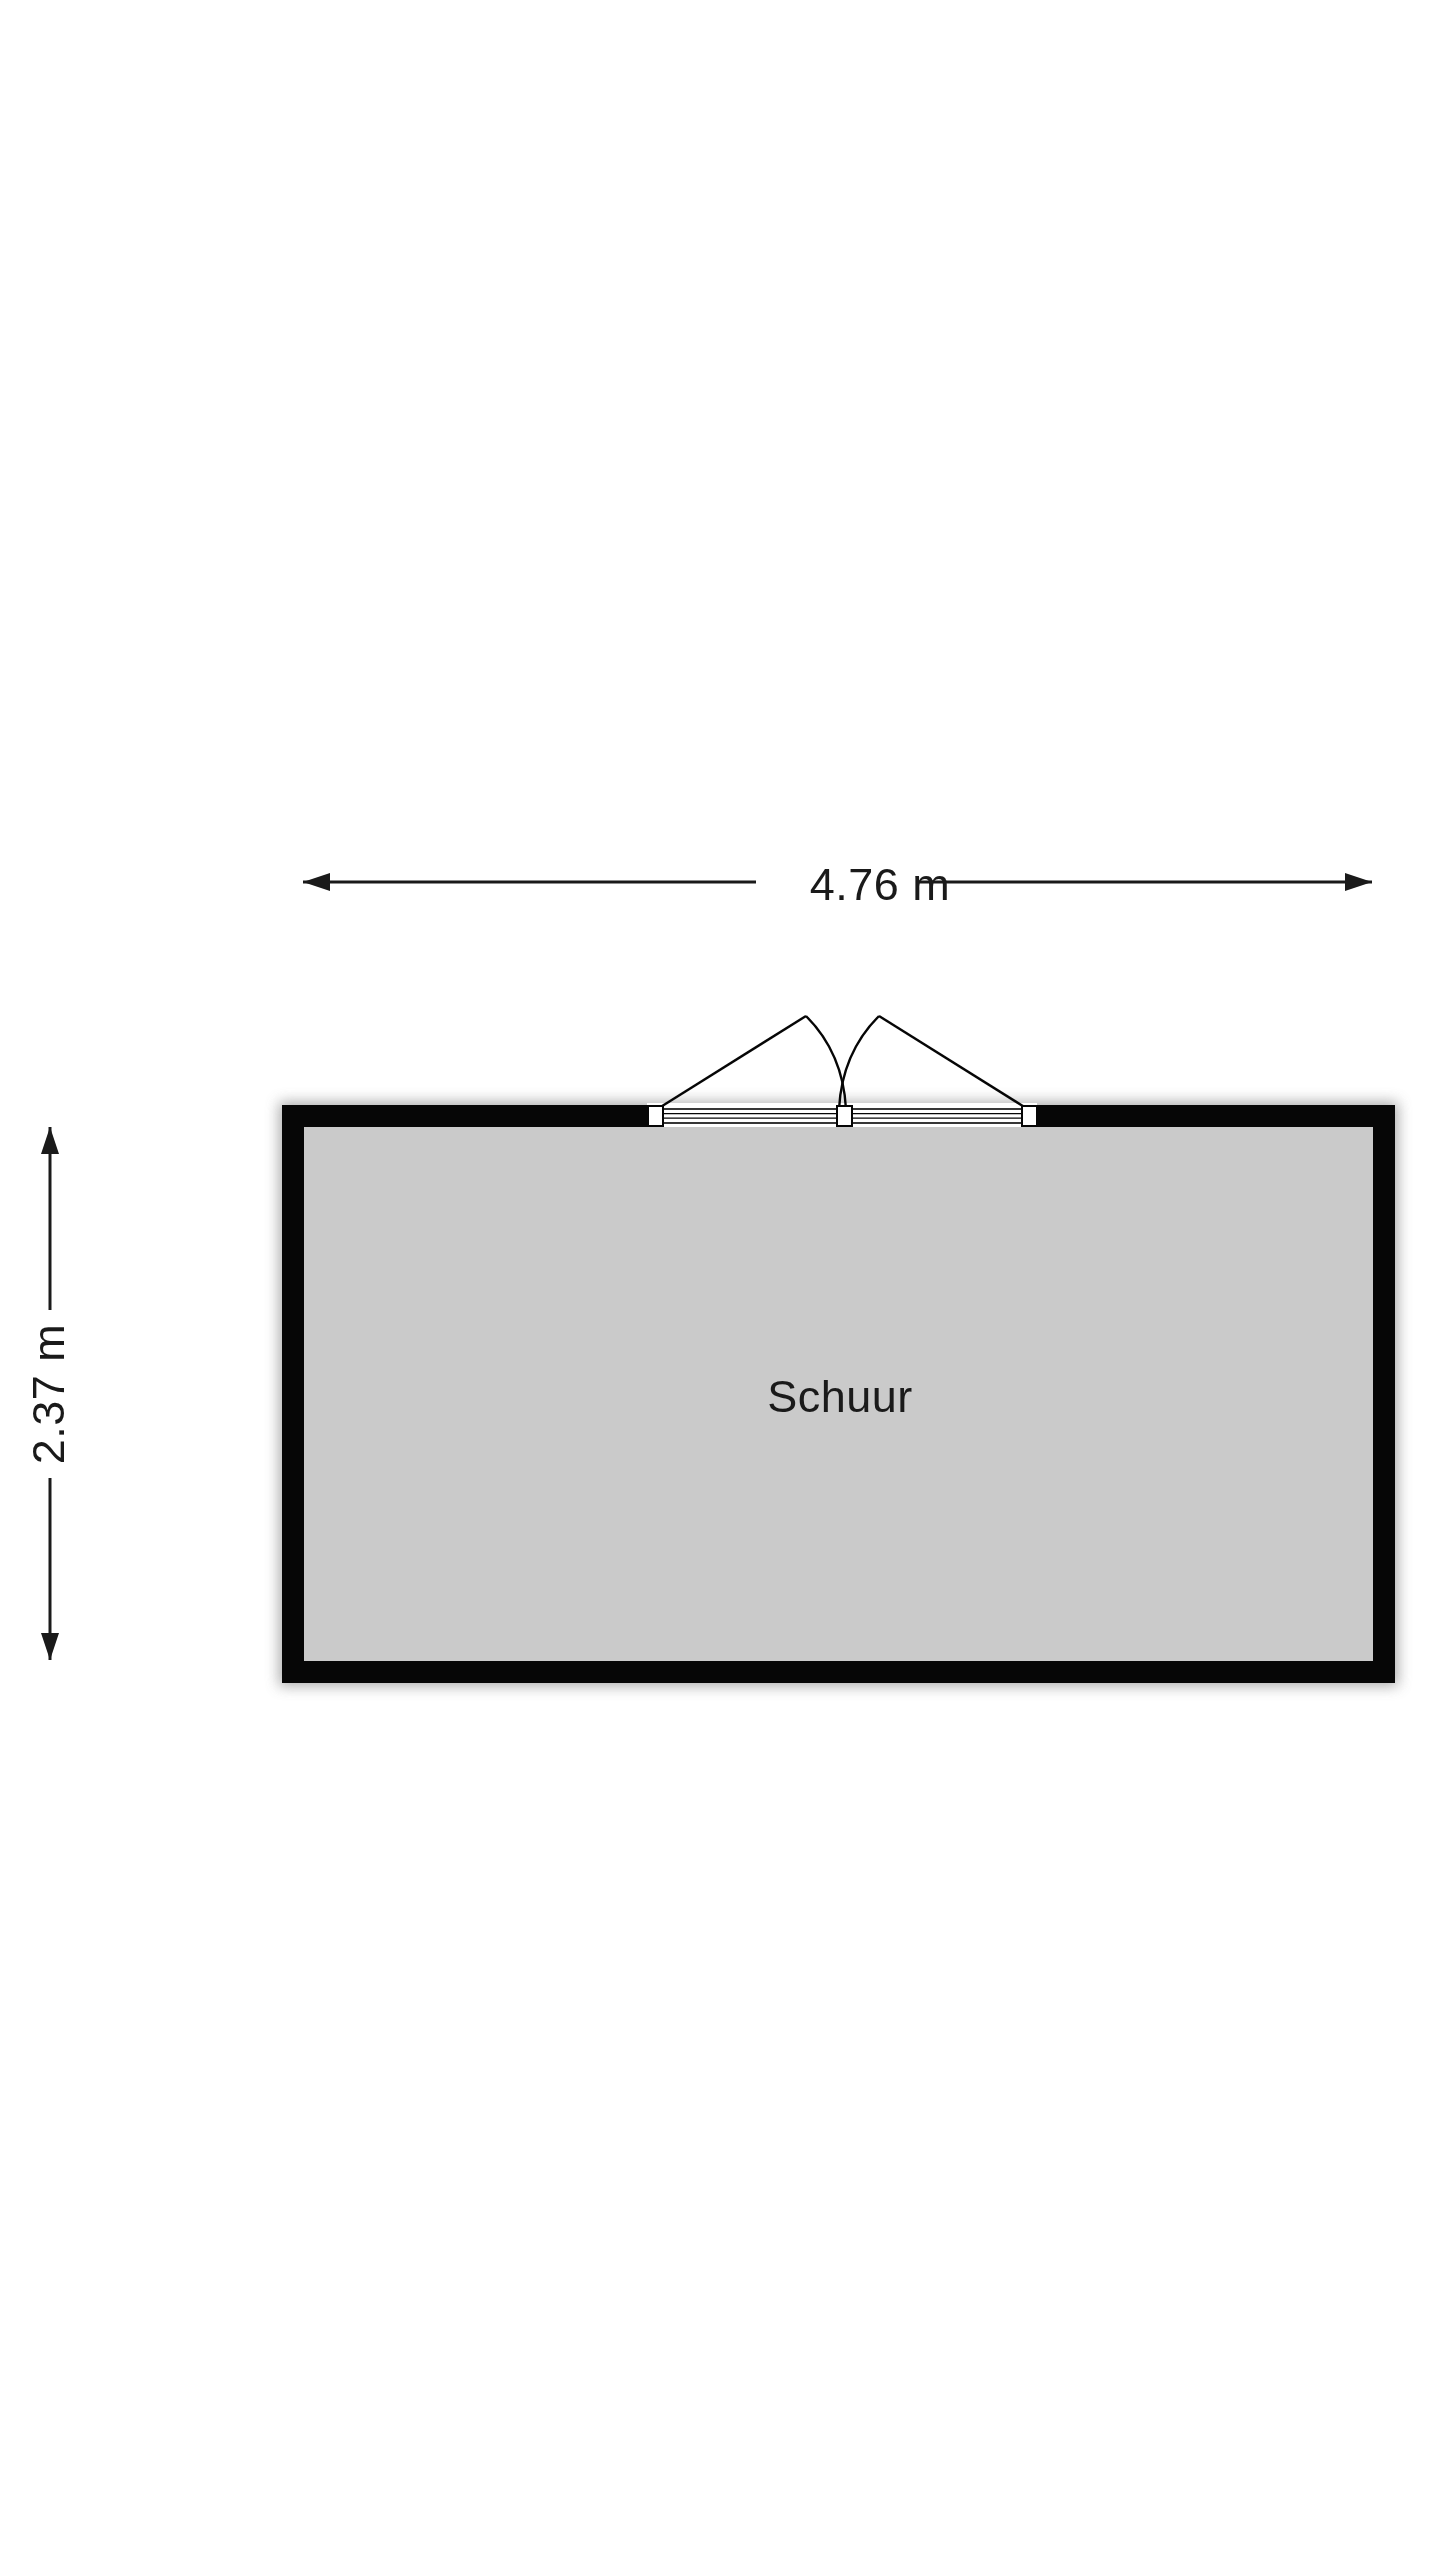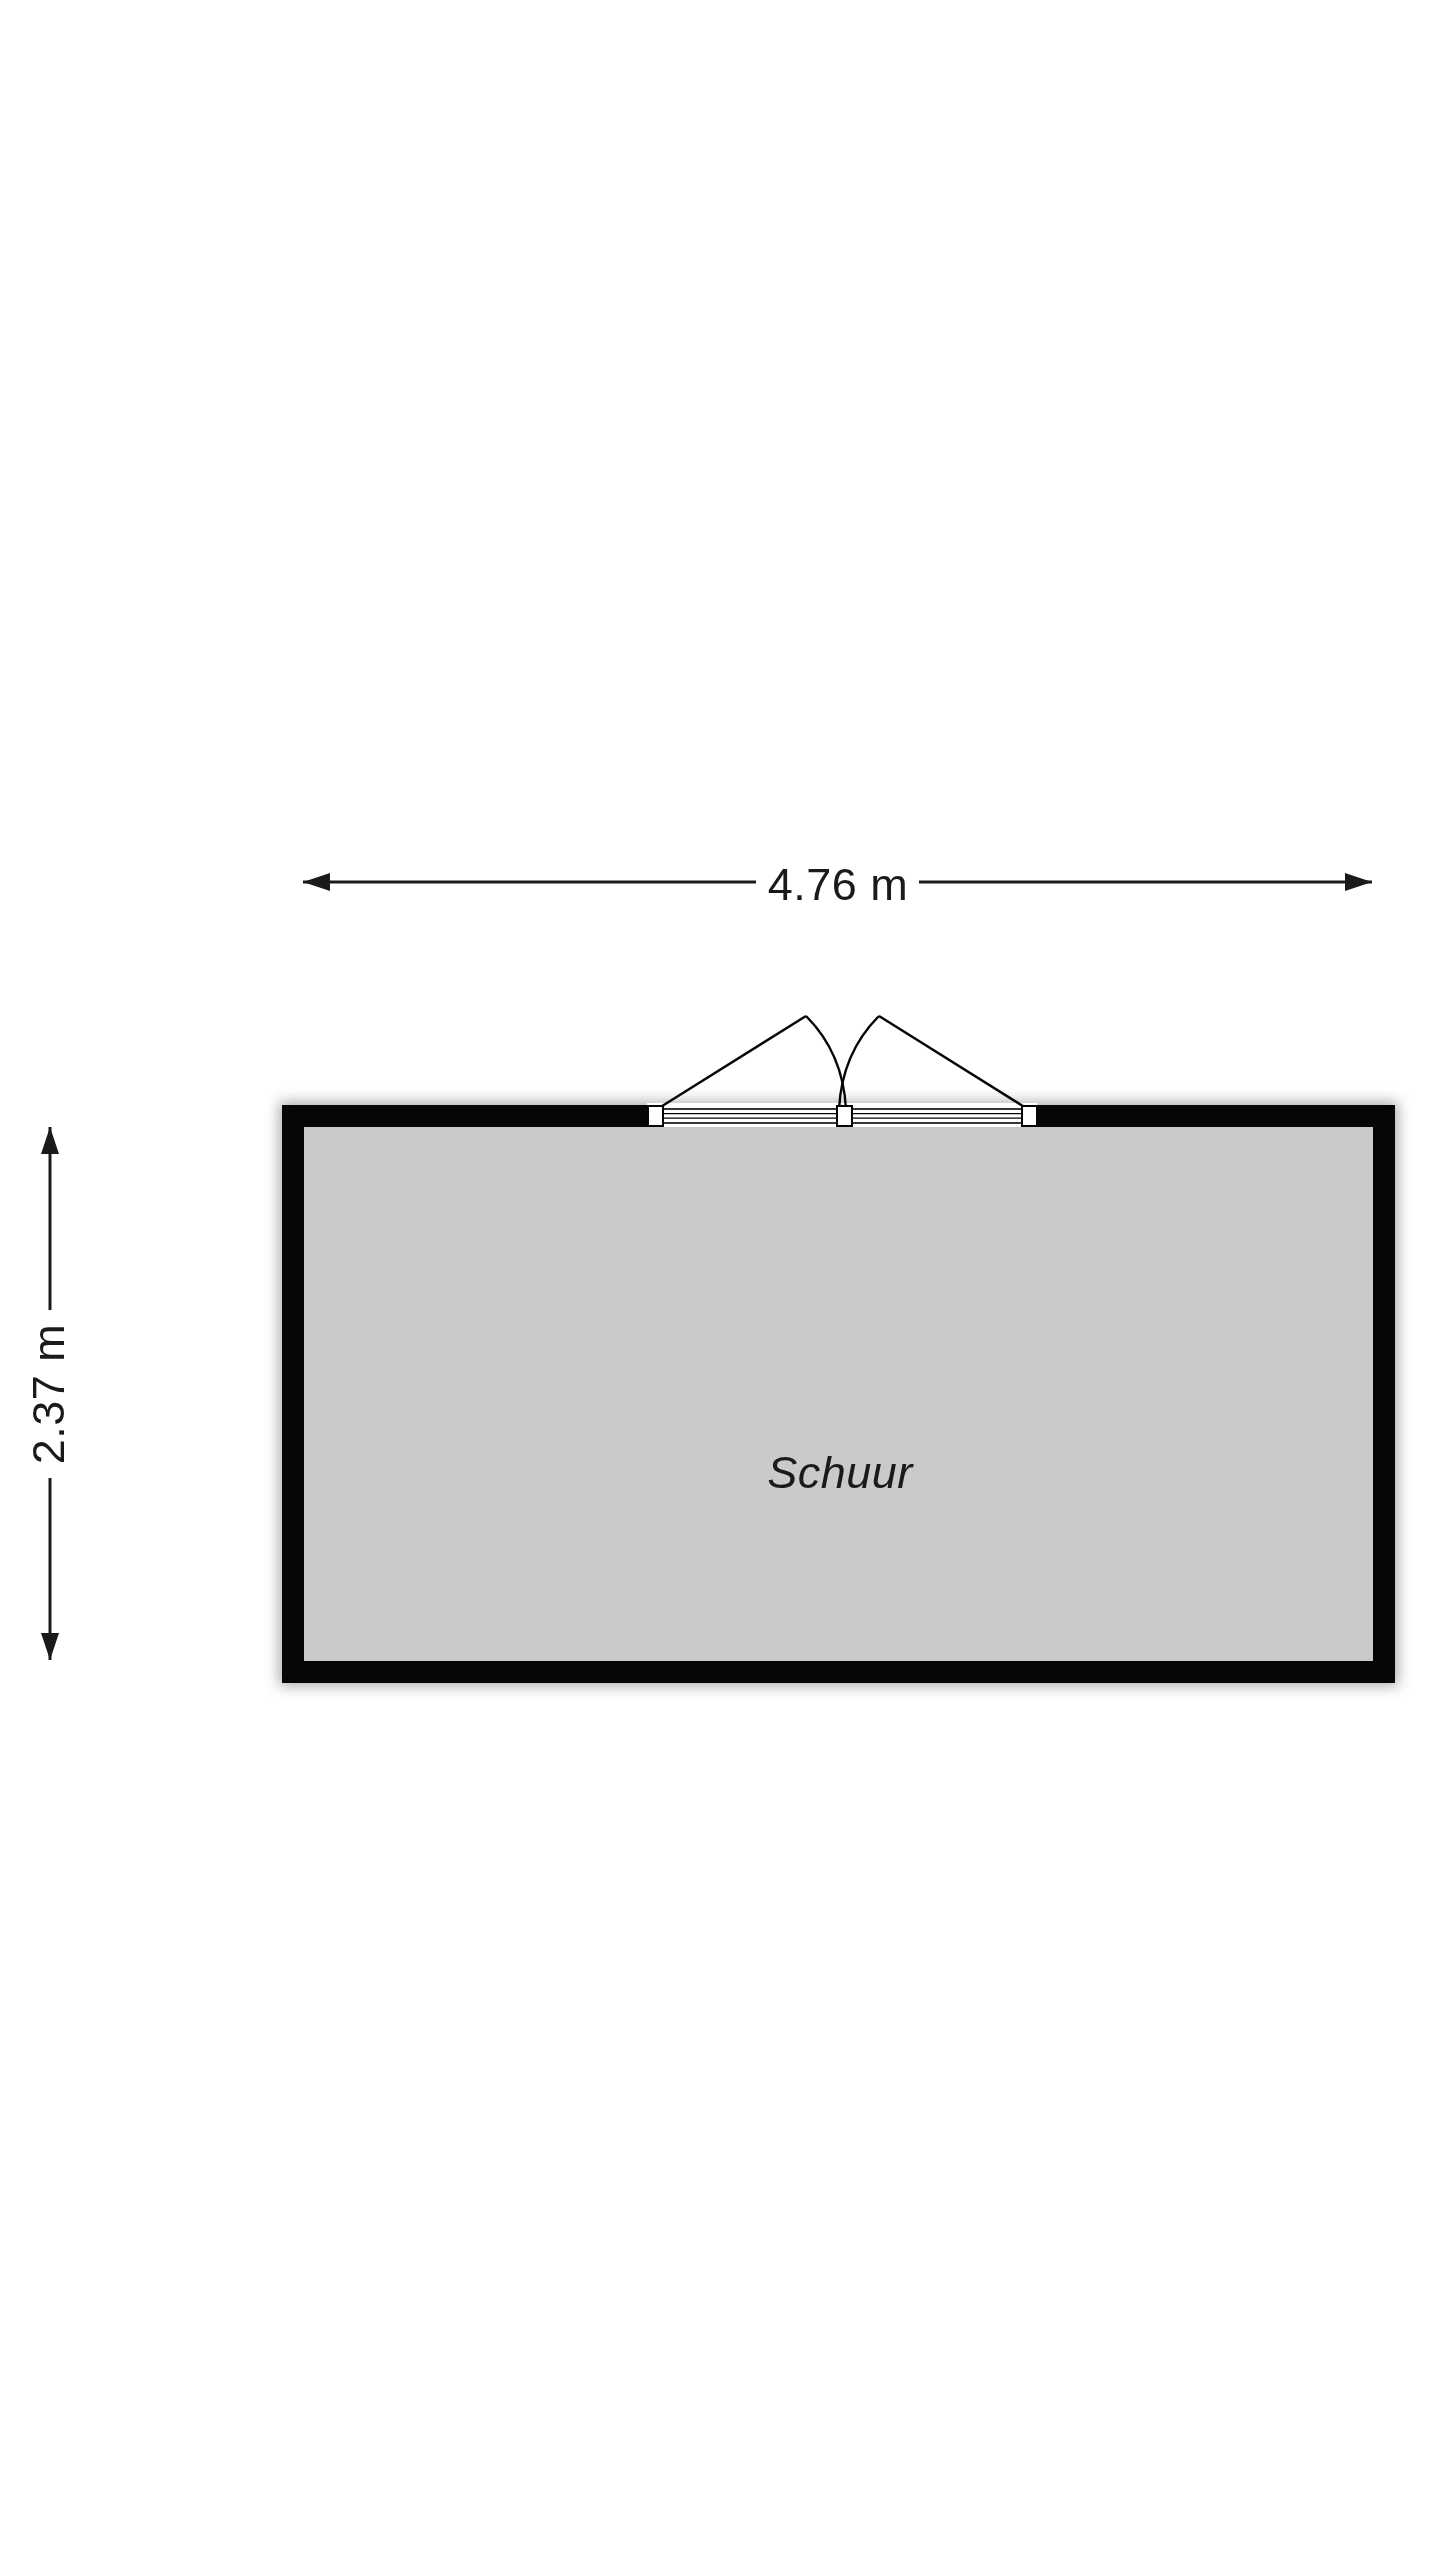--- a/index.html
+++ b/index.html
@@ -108,19 +108,19 @@
     </g>
 
     <g>
       <line class="dim-line" x1="50" y1="1127" x2="50" y2="1310"></line>
       <line class="dim-line" x1="50" y1="1478" x2="50" y2="1660"></line>
       <polygon class="dim-head" points="50,1127 41,1154 59,1154"></polygon>
       <polygon class="dim-head" points="50,1660 41,1633 59,1633"></polygon>
     </g>
   </svg>
 
-  <div class="label" style="left:838px; top:884px;">4.76 m</div>
+  <div class="label" style="left:880px; top:884px;">4.76 m</div>
 
   <div class="label vertical" style="left:48px; top:1394px;">2.37 m</div>
 
-  <div class="label" style="left:840px; top:1472px;font-style:italic;">Schuur</div>
+  <div class="label" style="left:840px; top:1396px;">Schuur</div>
 
 </div>
 
 </body></html>

